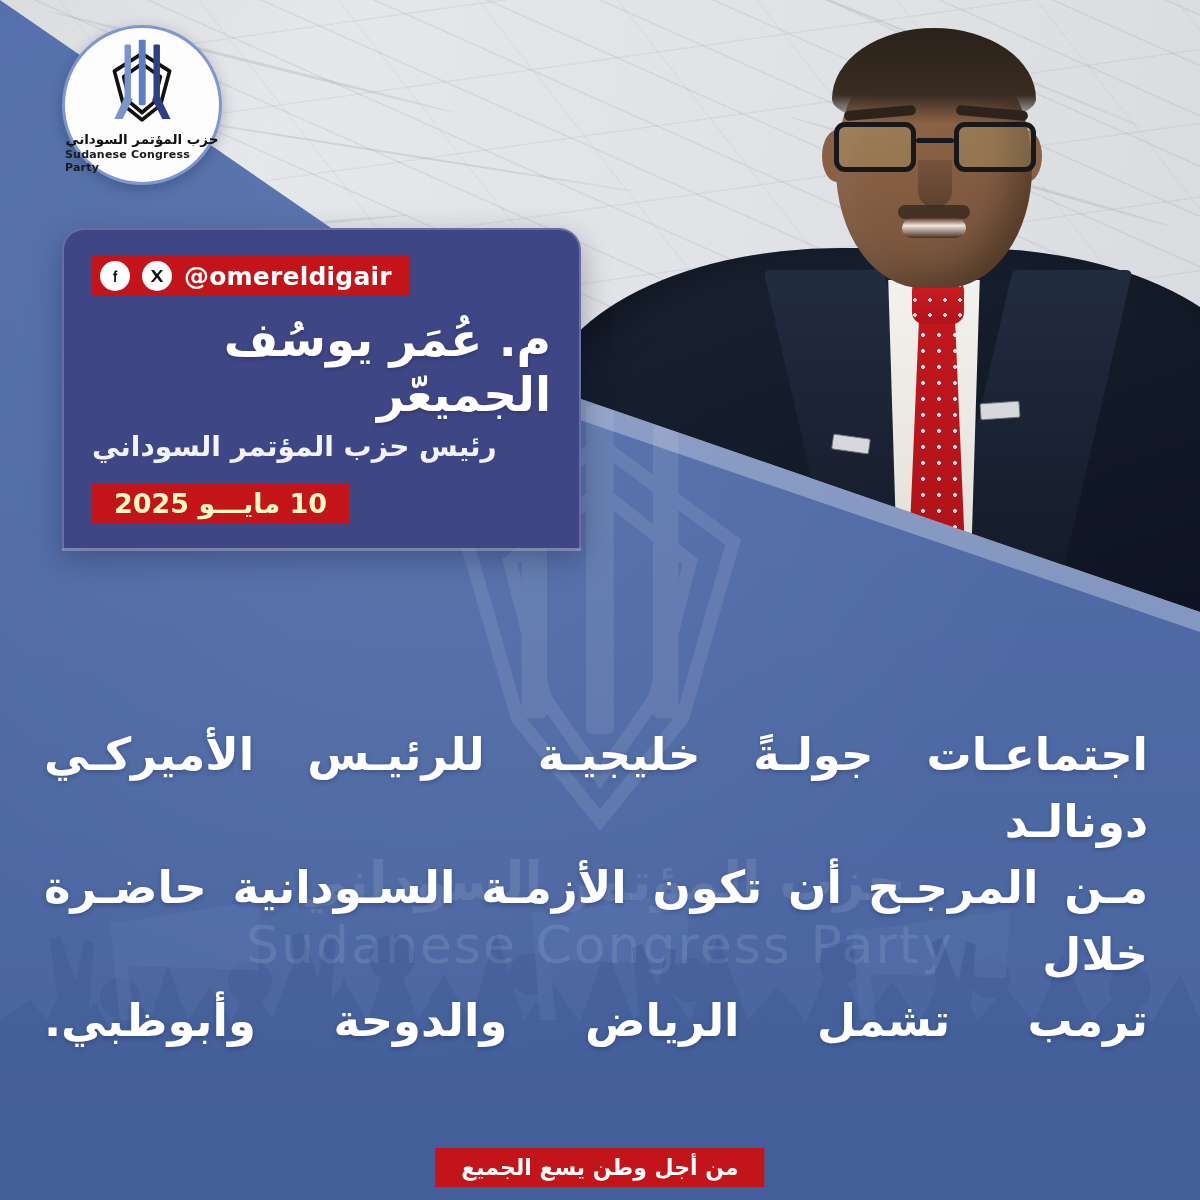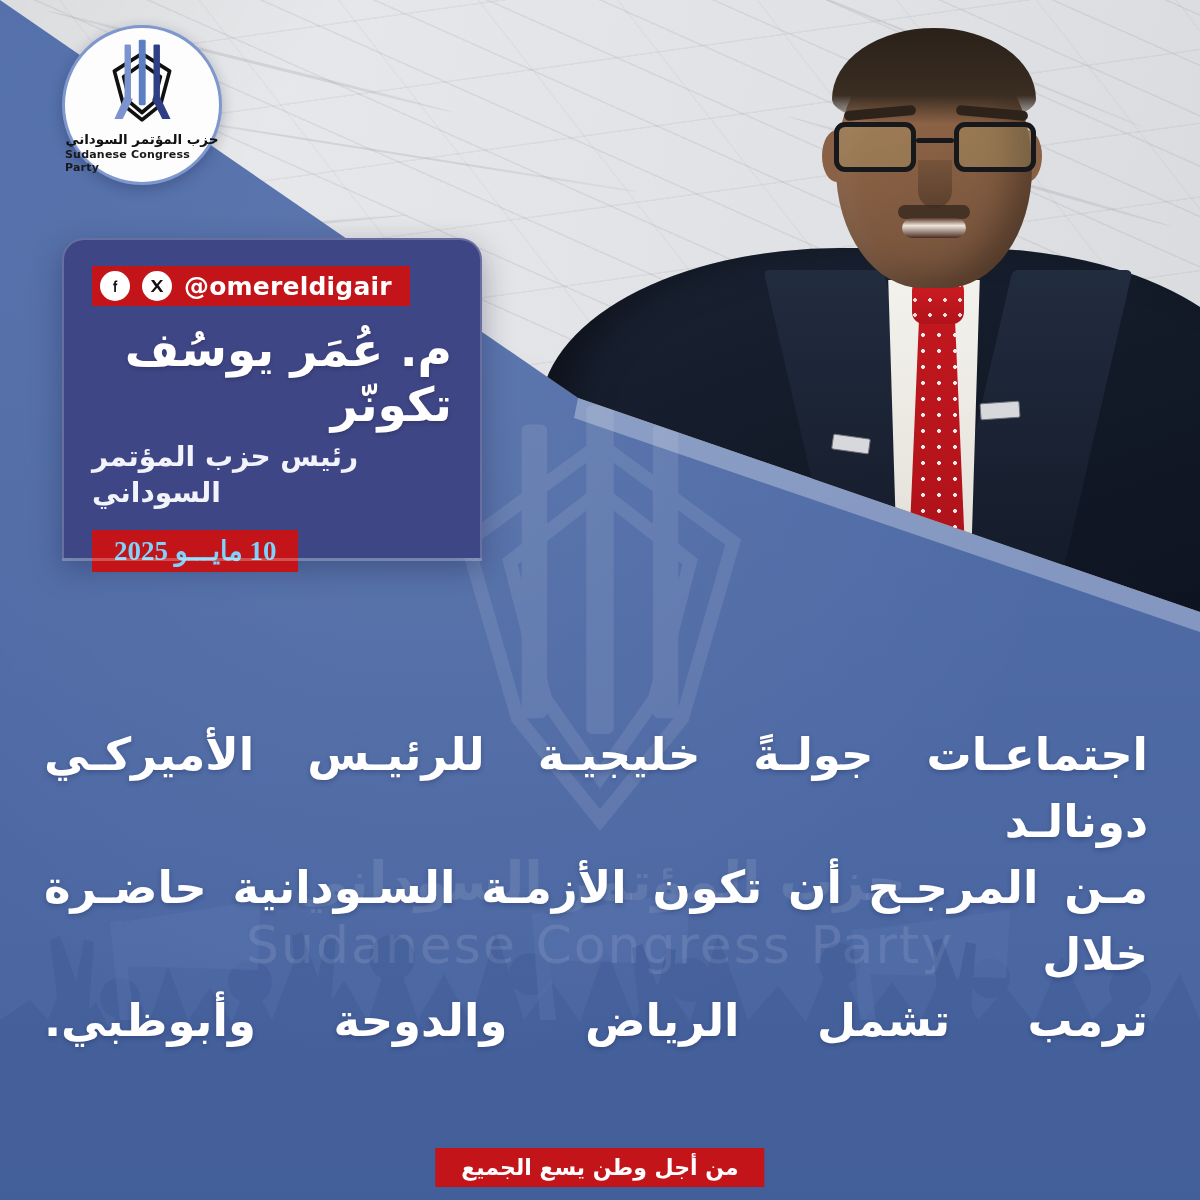--- a/index.html
+++ b/index.html
@@ -195,21 +195,21 @@
   
   .diag-edge{
     position:absolute; left:0; top:0; width:1200px; height:660px;
     clip-path:polygon(578px 398px, 1200px 612px, 1200px 632px, 574px 418px);
     background:rgba(255,255,255,.30);
   }
 
   
   .card{
     position:absolute;
-    left:62px; top:238px; width:420px; height:320px;
+    left:62px; top:228px; width:519px; height:320px;
     background:#3f4686;
     border-radius:22px 22px 0 0;
     border:2px solid rgba(255,255,255,.22);
     border-bottom:none;
     box-shadow:0 10px 30px rgba(20,25,60,.35);
     padding:26px 28px 0 28px;
   }
   .card::after{
     content:"";
     position:absolute; left:-2px; right:-2px; bottom:-3px; height:3px;
@@ -238,26 +238,25 @@
     margin-top:16px; line-height:1.18;
     text-shadow:0 2px 4px rgba(0,0,0,.2);
   }
   .person-title{
     direction:rtl; text-align:left;
     color:#f2f3fb; font-size:28px; font-weight:600;
     margin-top:6px; line-height:1.3;
   }
   .date-badge{
     display:inline-block;
-    background:#c31419; color:#7dd3fc;
+    background:#c31419; color:#fef9c3;
     font-size:27px; font-weight:800;
     padding:5px 22px;
     margin-top:18px;
     direction:rtl;
-    font-family:Liberation Serif, serif;
   }
 
   
   .quote{
     position:absolute;
     left:44px; right:52px; top:722px;
     direction:rtl; text-align:justify; text-align-last:justify;
     color:#ffffff;
     font-size:45px; font-weight:700;
     line-height:1.48;
@@ -419,21 +418,21 @@
         </svg>
       </span>
       <span class="sicon">
         <svg viewBox="0 0 24 24" xmlns="http://www.w3.org/2000/svg">
           <path fill="#111" d="M3 3h4.6l4.3 5.9L16.9 3H21l-6.7 7.8L21.4 21h-4.6l-4.6-6.3L6.6 21H2.5l7.1-8.2L3 3z"></path>
         </svg>
       </span>
       <span class="handle-text">@omereldigair</span>
     </div>
 
-    <div class="person-name">م. عُمَر يوسُف تكونّر</div>
+    <div class="person-name">م. عُمَر يوسُف الجميعّر</div>
     <div class="person-title">رئيس حزب المؤتمر السوداني</div>
     <div class="date-badge">10 مايـــو 2025</div>
   </div>
 
   <div class="quote">
     <span class="ln">اجتماعـات جولـةً خليجيـة للرئيـس الأميركـي دونالـد</span>
     <span class="ln">مـن المرجـح أن تكون الأزمـة السـودانية حاضـرة خلال</span>
     <span class="ln">ترمب تشمل الرياض والدوحة وأبوظبي.</span>
   </div>
 

